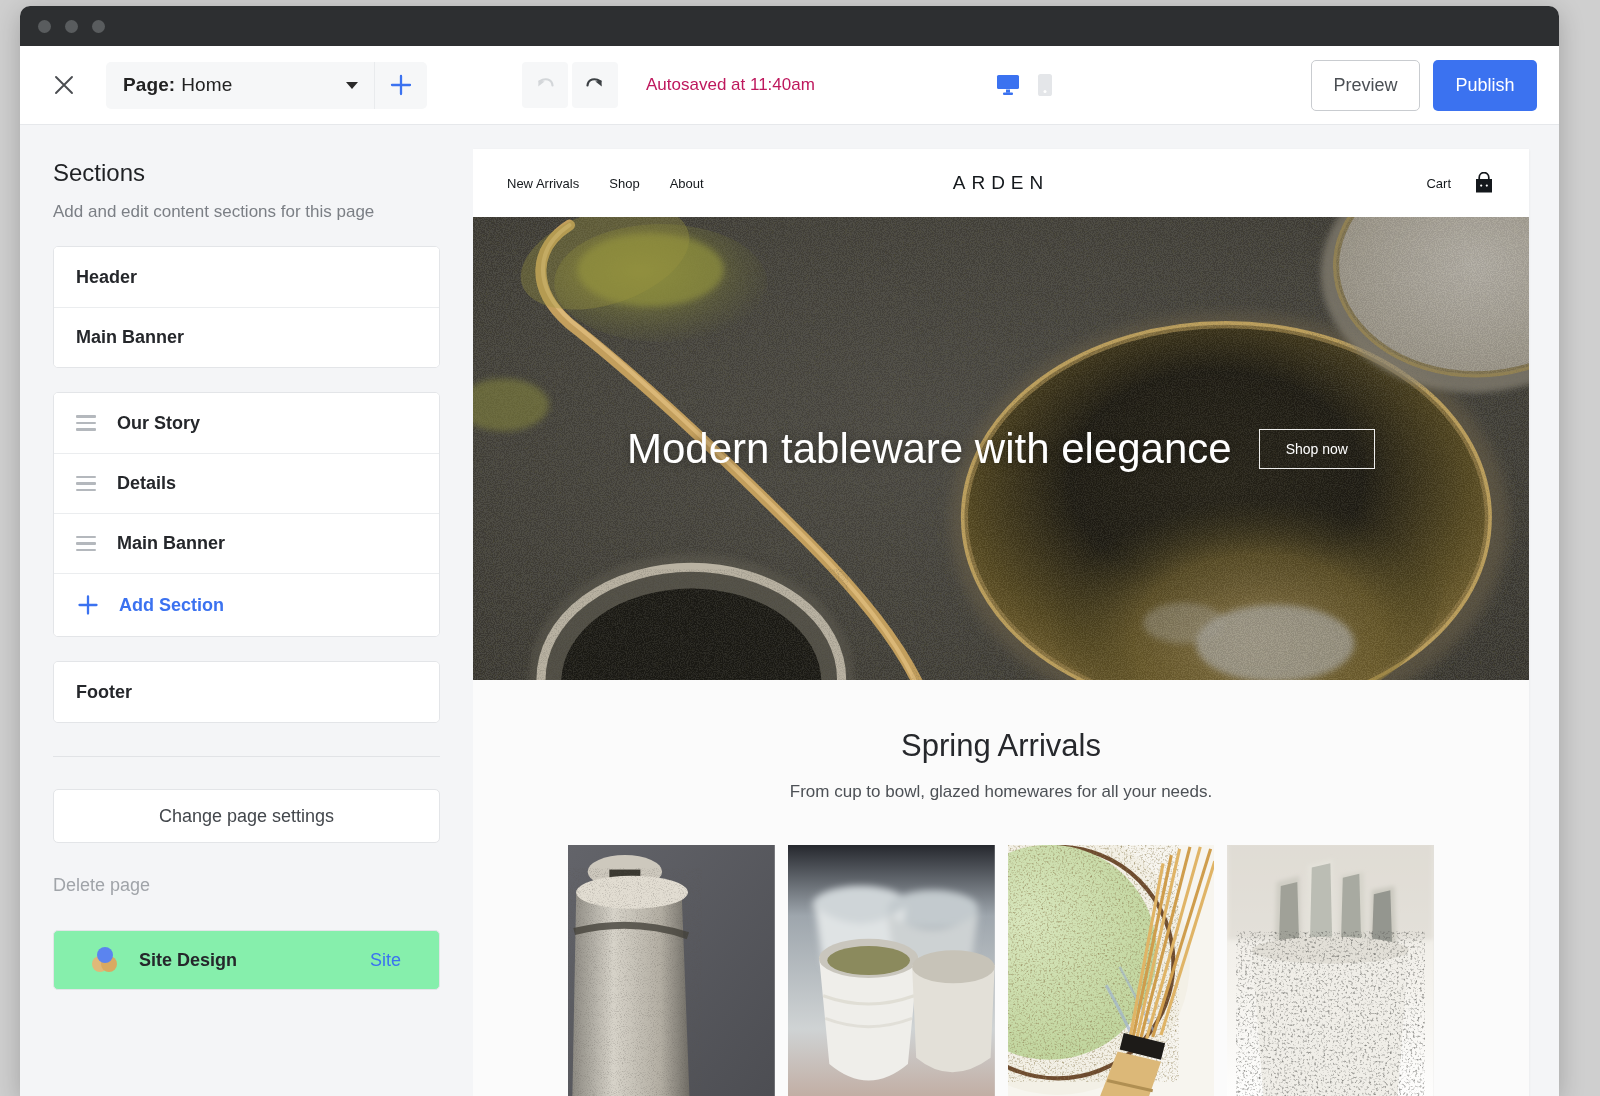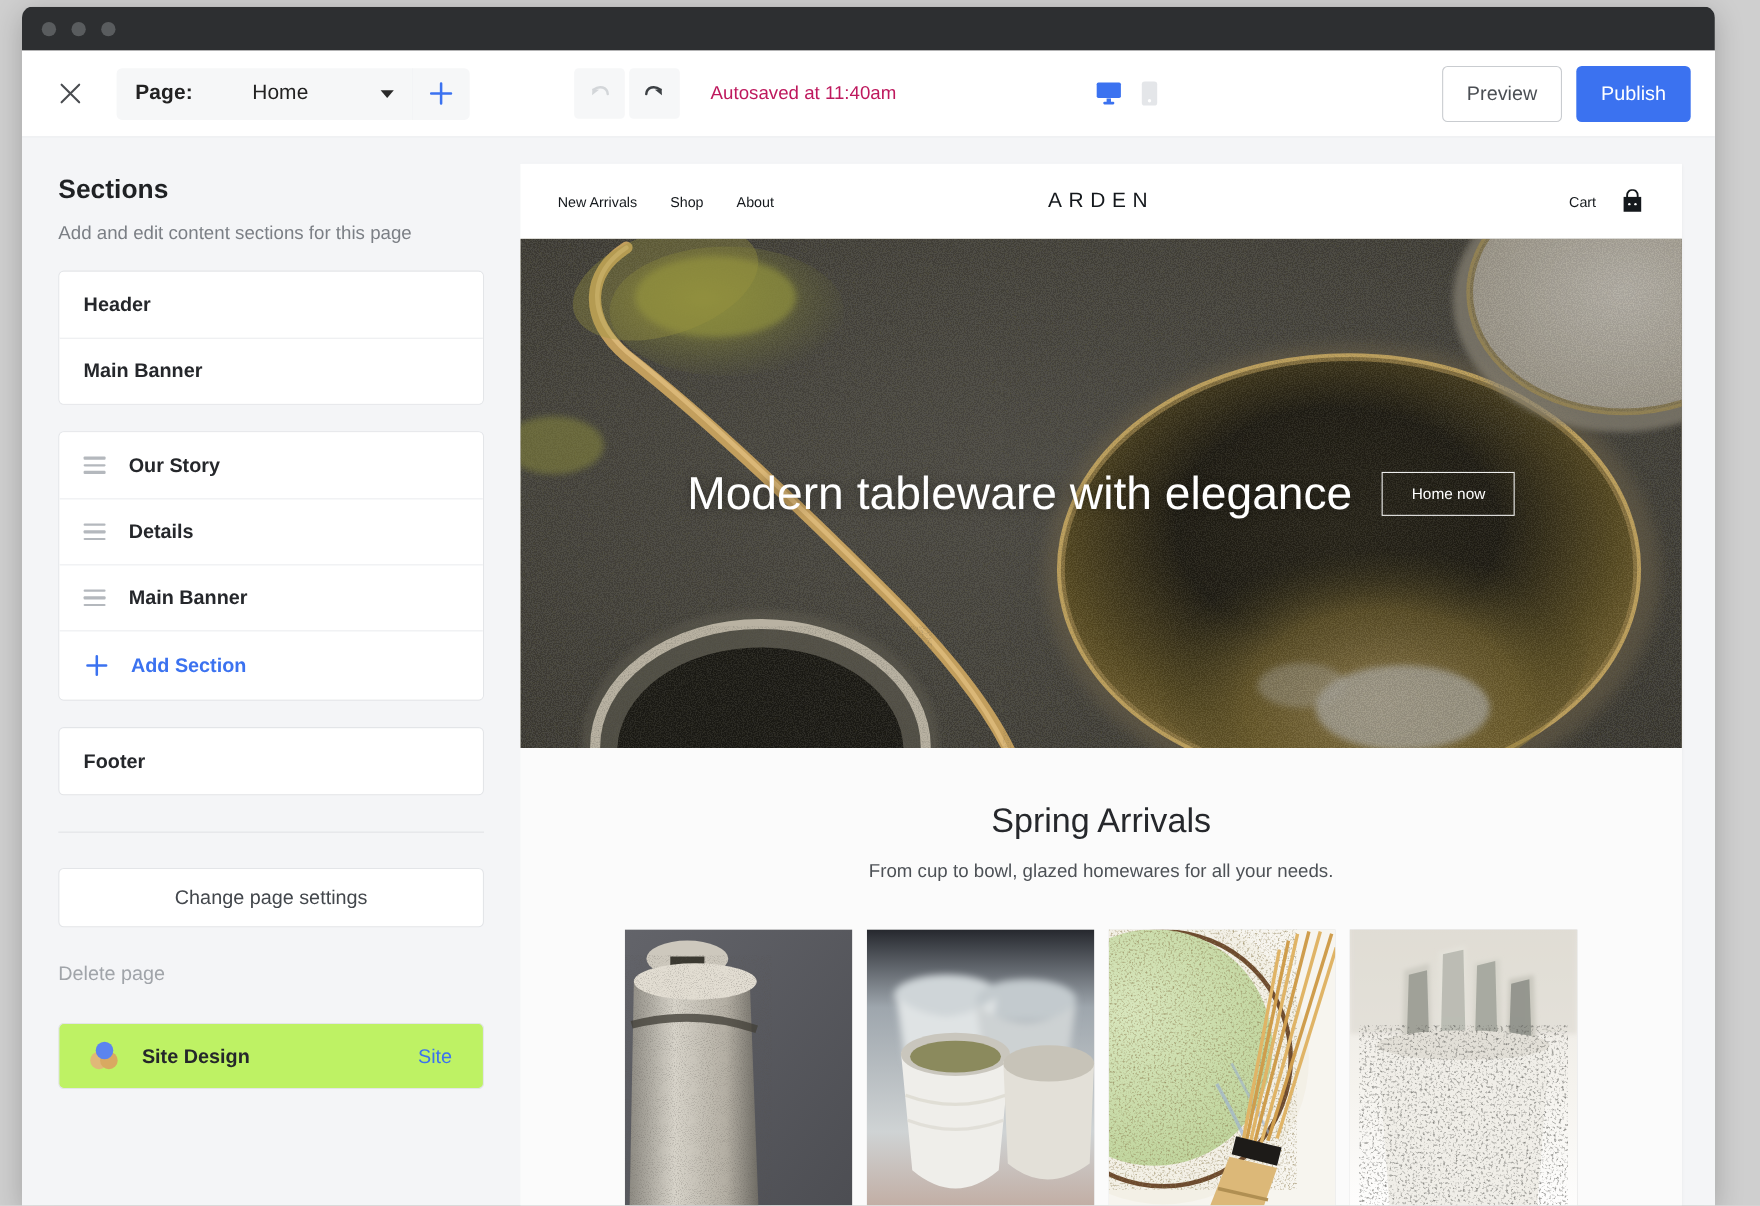--- a/index.html
+++ b/index.html
@@ -63,21 +63,20 @@
     width: 268px;
     height: 47px;
     background: #f6f7f8;
     border-radius: 5px 0 0 5px;
     display: flex;
     align-items: center;
     padding: 0 0 0 17px;
     box-sizing: border-box;
     cursor: pointer;
     position: relative;
-    gap: 48px;
   }
   #page-select .ptext { font-size: 19px; color: #222; letter-spacing: .1px;}
   #page-select .plabel { font-weight: bold; }
   #page-select .caret {
     position: absolute; right: 16px; top: 50%;
     margin-top: -3px;
     width: 0; height: 0;
     border-left: 6px solid transparent;
     border-right: 6px solid transparent;
     border-top: 7px solid #2a2a2a;
@@ -158,21 +157,21 @@
     width: 453px;
     flex: none;
     background: #f4f5f7;
     padding: 0 33px;
     box-sizing: border-box;
     overflow: hidden;
   }
   #sections-title {
     margin-top: 34px;
     font-size: 24px;
-    font-weight: bold;
+    font-weight: normal;
     color: #1f2124;
   }
   #sections-sub {
     margin-top: 15px;
     font-size: 17px;
     color: #7b7f85;
   }
 
   .card {
     margin-top: 24px;
@@ -238,25 +237,25 @@
   }
   #delete-page-btn {
     margin-top: 32px;
     font-size: 18px;
     color: #a0a4a9;
     cursor: pointer;
   }
   #site-design-card {
     margin-top: 34px;
     height: 60px;
-    background: #bef264;
+    background: #86efac;
     border: 1px solid #e3e5e8;
     border-radius: 5px;
     display: flex; align-items: center;
-    padding: 0 28px;
+    padding: 0 38px;
     box-sizing: border-box;
     cursor: pointer;
     justify-content: flex-end;
   }
   #site-design-card .sdlabel {
     margin-left: 19px;
     font-size: 18px;
     font-weight: bold;
     color: #25272b;
     flex: 1;
@@ -606,21 +605,21 @@
 
                 <ellipse cx="215" cy="452" rx="160" ry="120" fill="#5d5a50" opacity=".6" filter="url(#soft2)"></ellipse>
                 <ellipse cx="215" cy="455" rx="148" ry="110" fill="none" stroke="#b9b2a2" stroke-width="9"></ellipse>
                 <ellipse cx="215" cy="458" rx="128" ry="92" fill="#2c2a22"></ellipse>
                 <ellipse cx="215" cy="458" rx="128" ry="92" filter="url(#speck)" opacity=".4"></ellipse>
               </g>
             </svg>
 
             <div id="hero-content">
               <div id="hero-title">Modern tableware with elegance</div>
-              <div id="hero-cta">Home now</div>
+              <div id="hero-cta">Shop now</div>
             </div>
           </div>
 
           <div id="arrivals">
             <div id="arrivals-title">Spring Arrivals</div>
             <div id="arrivals-sub">From cup to bowl, glazed homewares for all your needs.</div>
 
             <div id="product-grid">
 
               <div class="product">

